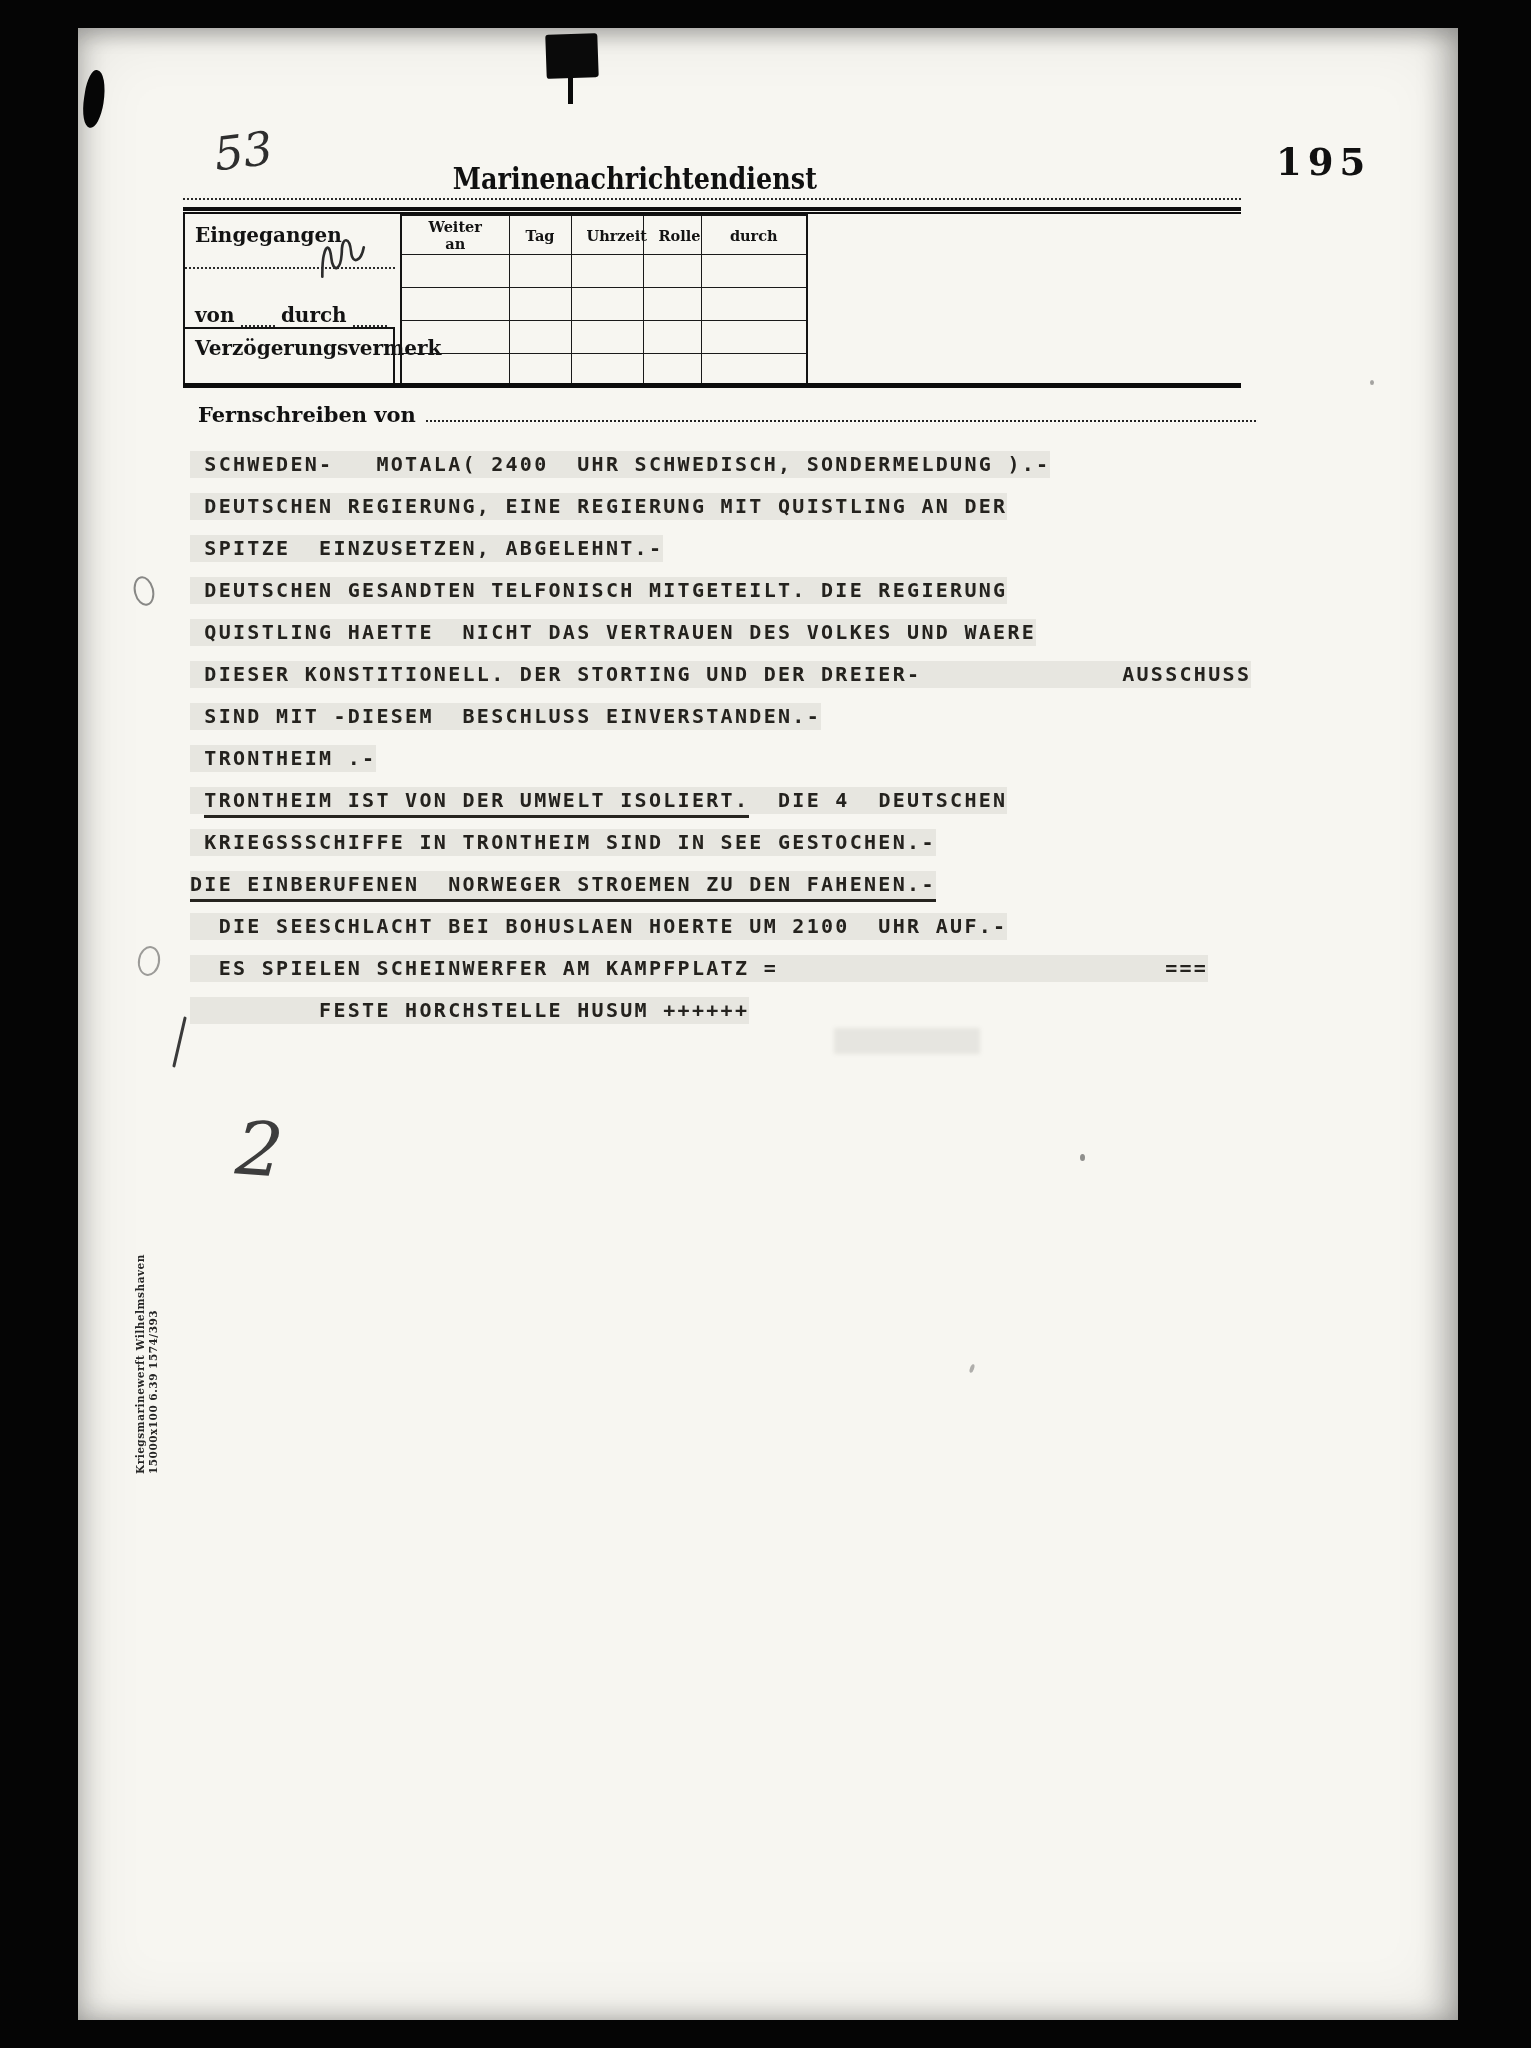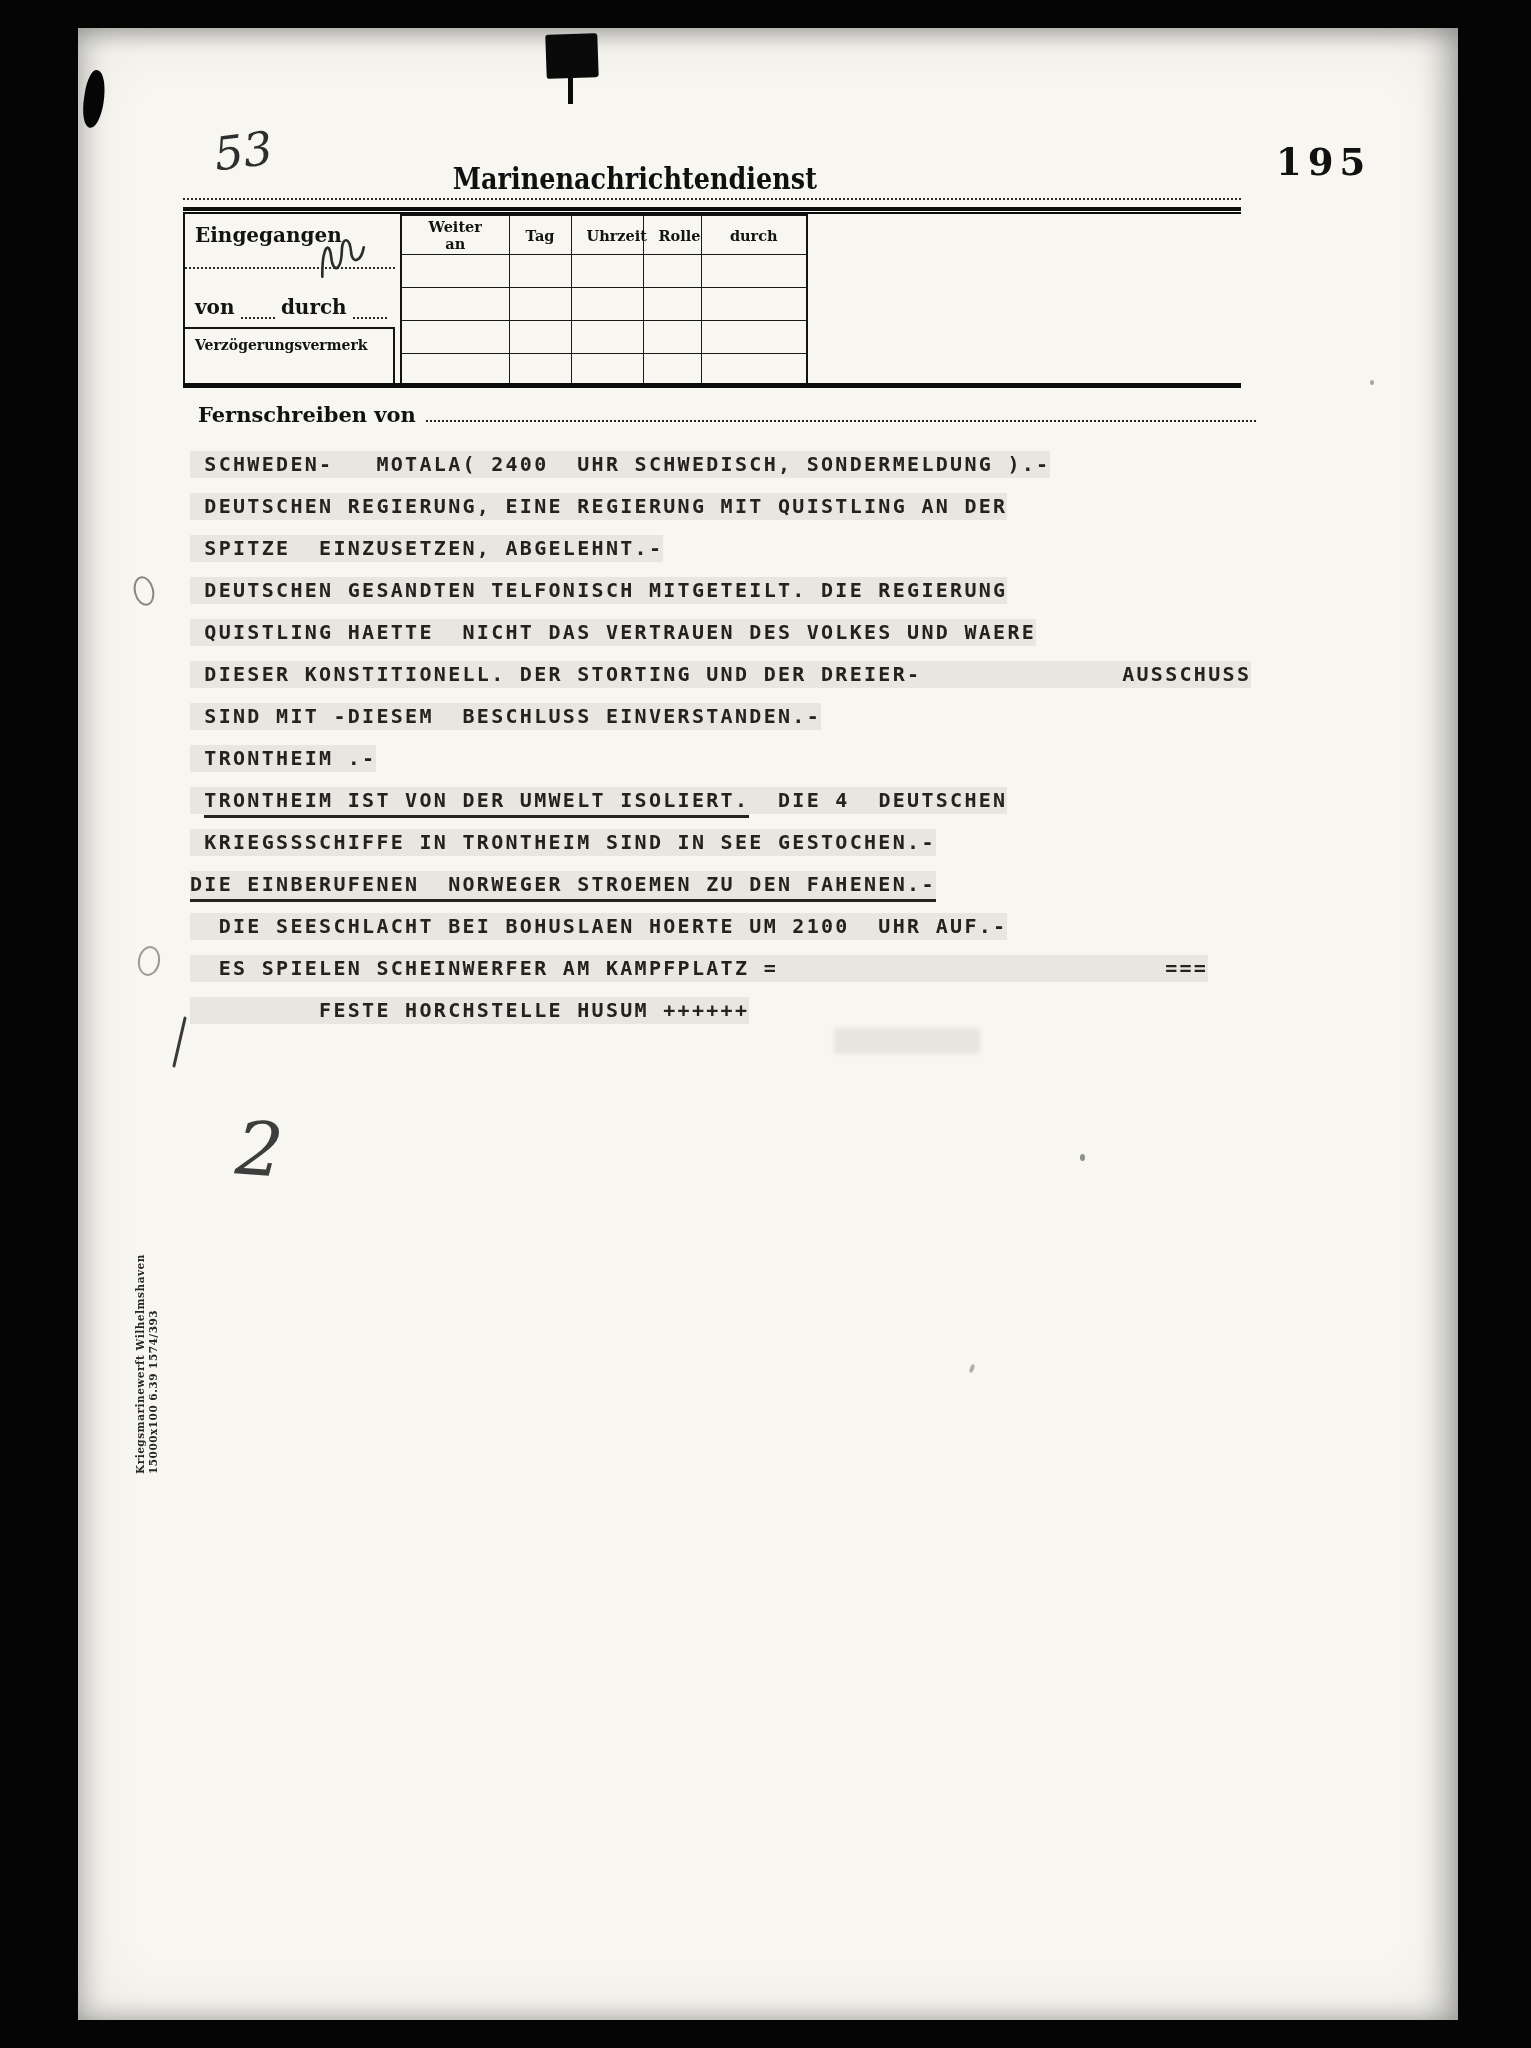--- a/index.html
+++ b/index.html
@@ -39,25 +39,25 @@
                  border-top: 4px solid #0e0e0e; border-bottom: 2px solid #0e0e0e; }
 
   
   .form { position: absolute; left: 105px; top: 186px; width: 1058px; height: 169px; }
   .form-left { position: absolute; left: 0; top: 0; width: 212px; height: 100%;
                border-left: 2.5px solid #131313; }
   .fl-label { font-family: "DejaVu Serif", "Liberation Serif", serif;
               font-weight: 700; font-size: 20px; color: #131313; }
   .fl-row1 { height: 55px; border-bottom: 2px dotted #2a2a2a; padding: 9px 8px 0 10px; }
   .fl-row2 { height: 58px; display: flex; align-items: flex-end; gap: 6px;
-             padding: 0 8px 8px 10px; position: relative; }
+             padding: 0 8px 0 10px; position: relative; }
   .fl-row2 .leader { flex: 1; border-bottom: 2px dotted #2a2a2a; height: 1em; min-width: 18px; }
   .fl-verz { height: 56px; border-top: 2px solid #131313; border-right: 2.5px solid #131313;
              padding: 7px 6px 0 10px; }
-  .fl-verz .fl-label { font-size: 14px; }
+  .fl-verz .fl-label { font-size: 20px; }
   .initials { position: absolute; left: 128px; top: -42px; width: 58px; height: 58px;
               transform: rotate(-10deg); }
 
   .form-table { position: absolute; left: 217px; top: 0; width: 406px; height: 169px;
                 border-collapse: collapse; table-layout: fixed;
                 border: 2.5px solid #131313; }
   .form-table th { border: 1.7px solid #1a1a1a; height: 30px; text-align: center;
                    font-family: "DejaVu Serif", "Liberation Serif", serif;
                    font-size: 14.5px; font-weight: 700; color: #131313; padding: 2px 15px; }
   .form-table td { border: 1.7px solid #1a1a1a; height: 33px; }

